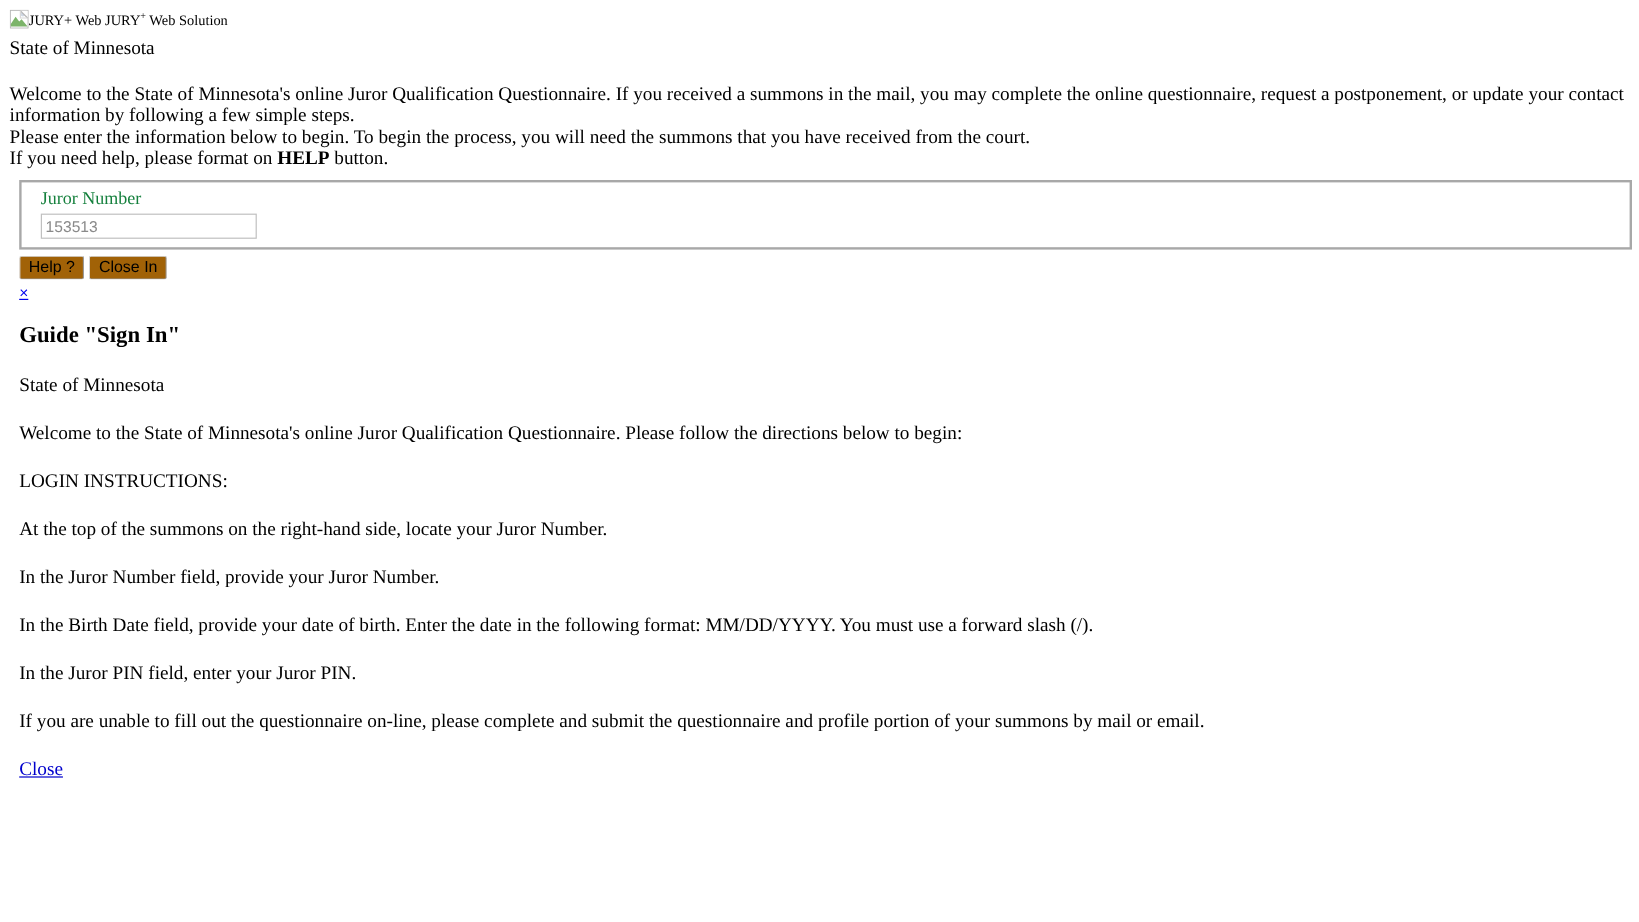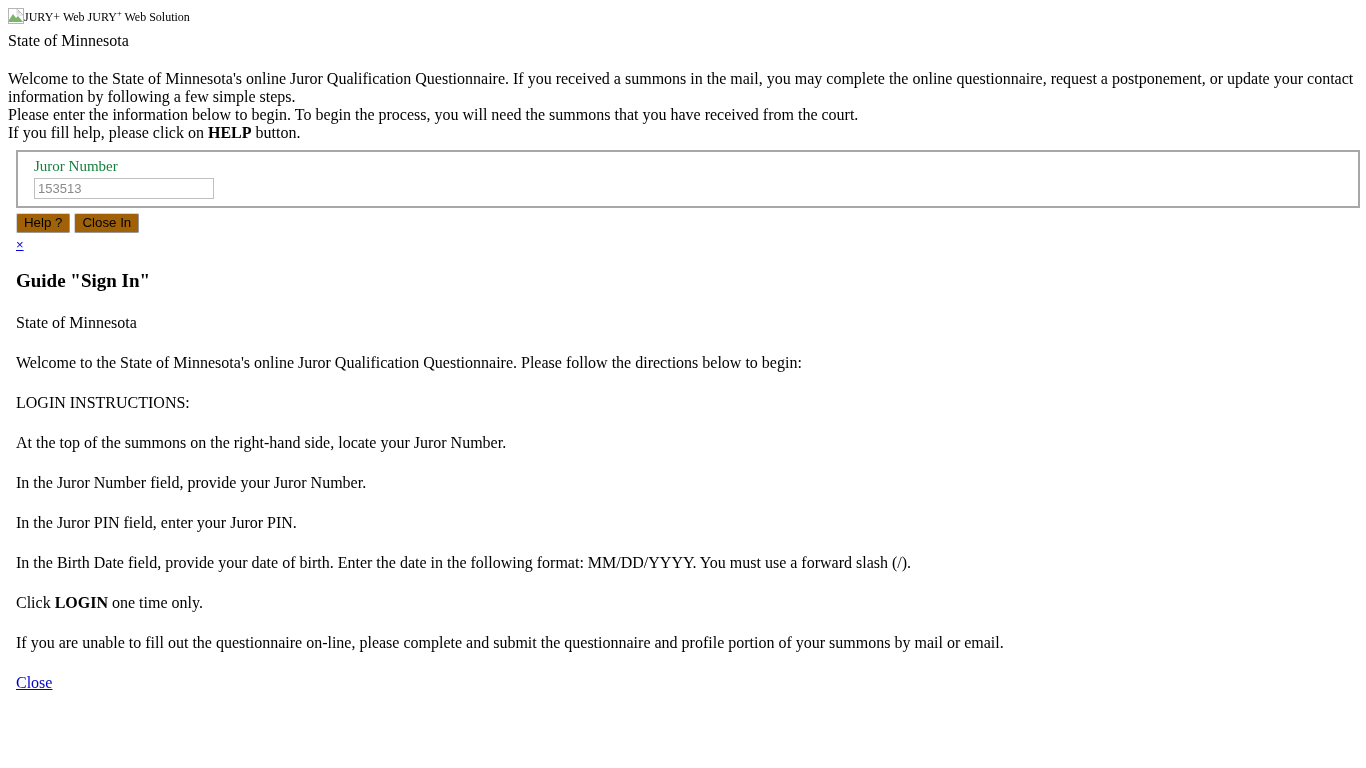--- a/index.html
+++ b/index.html
@@ -169,21 +169,21 @@
       </svg>
     </span><span class="alt-text">JURY+ Web</span>
     <span><span>JURY</span><span class="sup-plus">+</span><span> Web Solution</span></span>
   </div>
 
   <div class="subtitle">State of Minnesota</div>
 
   <div class="intro">
     <p>Welcome to the State of Minnesota's online Juror Qualification Questionnaire.  If you received a summons in the mail, you may complete the online questionnaire, request a postponement, or update your contact information by following a few simple steps.</p>
     <p>Please enter the information below to begin. To begin the process, you will need the summons that you have received from the court.</p>
-    <p><span>If you fill help, please click on </span><b>HELP</b><span> button.</span></p>
+    <p><span>If you need help, please format on </span><b>HELP</b><span> button.</span></p>
   </div>
 
   <div class="login-box">
     <div class="field-label">Juror Number</div>
     <input class="juror-input" type="text" placeholder="153513" style="">
   </div>
 
   <div class="button-row">
     <button class="btn" type="button">Help ?</button><button class="btn" type="button">Close In</button>
   </div>
@@ -192,20 +192,19 @@
     <a class="plain-link" href="#">×</a>
   </div>
 
   <div class="guide">
     <h2>Guide "Sign In"</h2>
     <p>State of Minnesota</p>
     <p>Welcome to the State of Minnesota's online Juror Qualification Questionnaire. Please follow the directions below to begin:</p>
     <p>LOGIN INSTRUCTIONS:</p>
     <p>At the top of the summons on the right-hand side, locate your Juror Number.</p>
     <p>In the Juror Number field, provide your Juror Number.</p>
+    <p>In the Birth Date field, provide your date of birth.  Enter the date in the following format:  MM/DD/YYYY.  You must use a forward slash (/).</p>
     <p>In the Juror PIN field, enter your Juror PIN.</p>
-    <p>In the Birth Date field, provide your date of birth.  Enter the date in the following format:  MM/DD/YYYY.  You must use a forward slash (/).</p>
-    <p><span>Click </span><b>LOGIN</b><span> one time only.</span></p>
     <p>If you are unable to fill out the questionnaire on-line, please complete and submit the questionnaire and profile portion of your summons by mail or email.</p>
     <p class="last"><a class="close-link" href="#">Close</a></p>
   </div>
 
 </div>
 
 </body></html>

